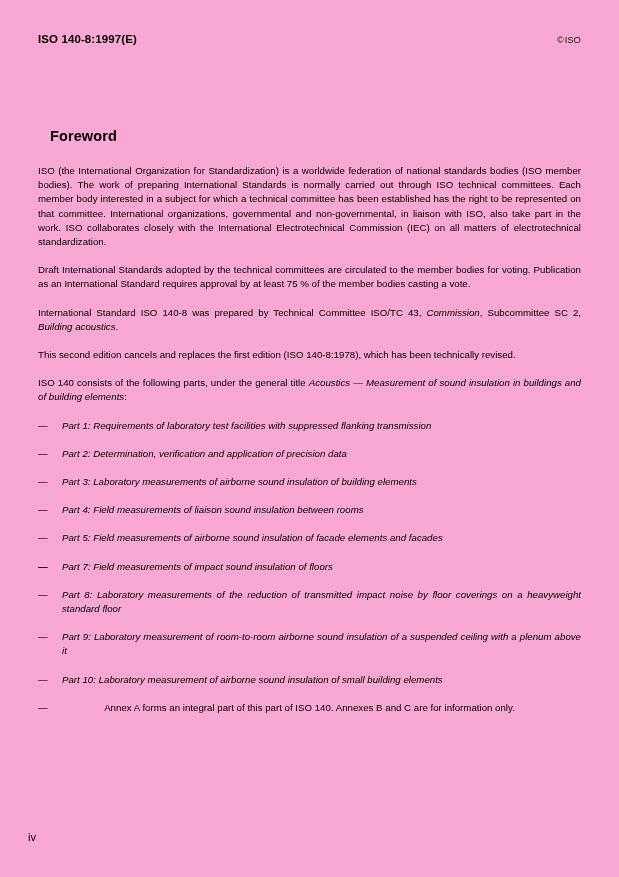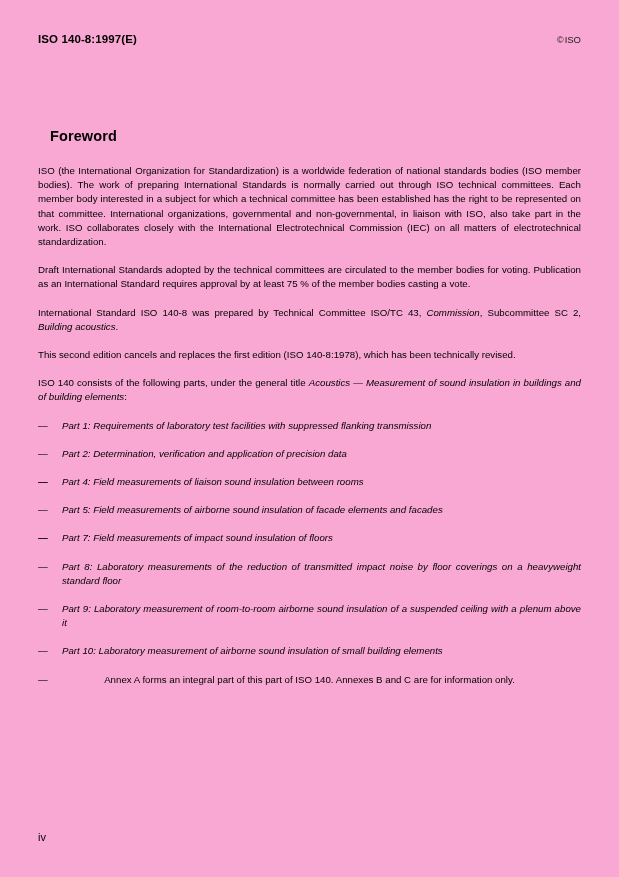--- a/index.html
+++ b/index.html
@@ -113,21 +113,21 @@
   p.closing-text {
     font-size: 9.7px;
     line-height: 14.2px;
     text-align: center;
     margin: 6px 0 0 0;
   }
 
   
   .folio {
     position: absolute;
-    left: 38px;
+    left: 28px;
     bottom: 34px;
     font-size: 11px;
     color: #000000;
   }
 </style>
 </head>
 <body>
 
 <div class="page">
 
@@ -154,20 +154,21 @@
       <li class="single">
         <span class="dash">—</span>
         <span>Part 1: Requirements of laboratory test facilities with suppressed flanking transmission</span>
       </li>
       <li class="single">
         <span class="dash">—</span>
         <span>Part 2: Determination, verification and application of precision data</span>
       </li>
       <li class="single">
         <span class="dash">—</span>
+        <span>Part 3: Laboratory measurements of airborne sound insulation of building elements</span>
       </li>
       <li class="single">
         <span class="dash">—</span>
         <span>Part 4: Field measurements of liaison sound insulation between rooms</span>
       </li>
       <li class="single">
         <span class="dash">—</span>
         <span>Part 5: Field measurements of airborne sound insulation of facade elements and facades</span>
       </li>
       <li class="single">

